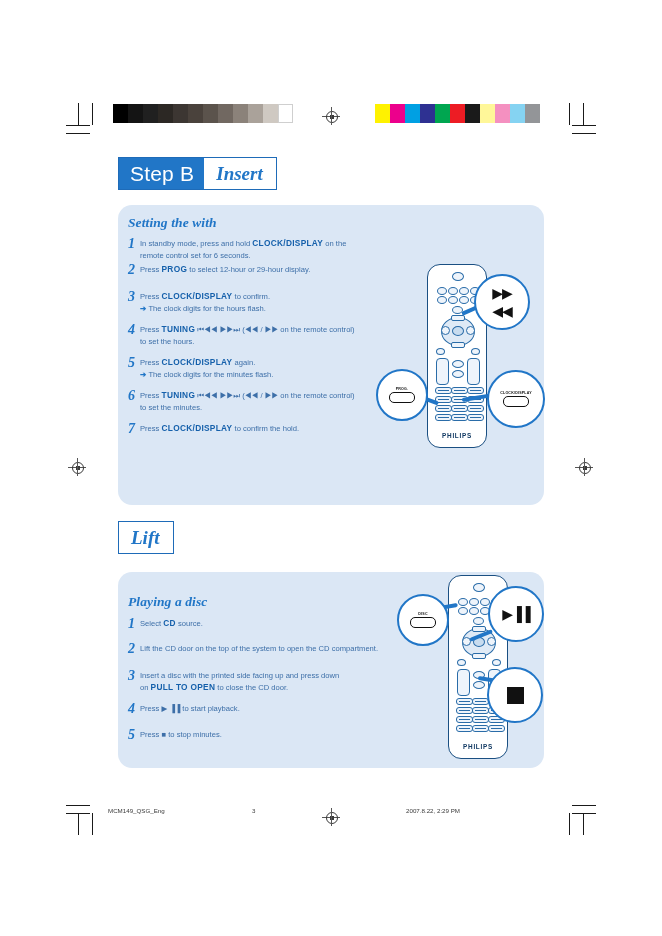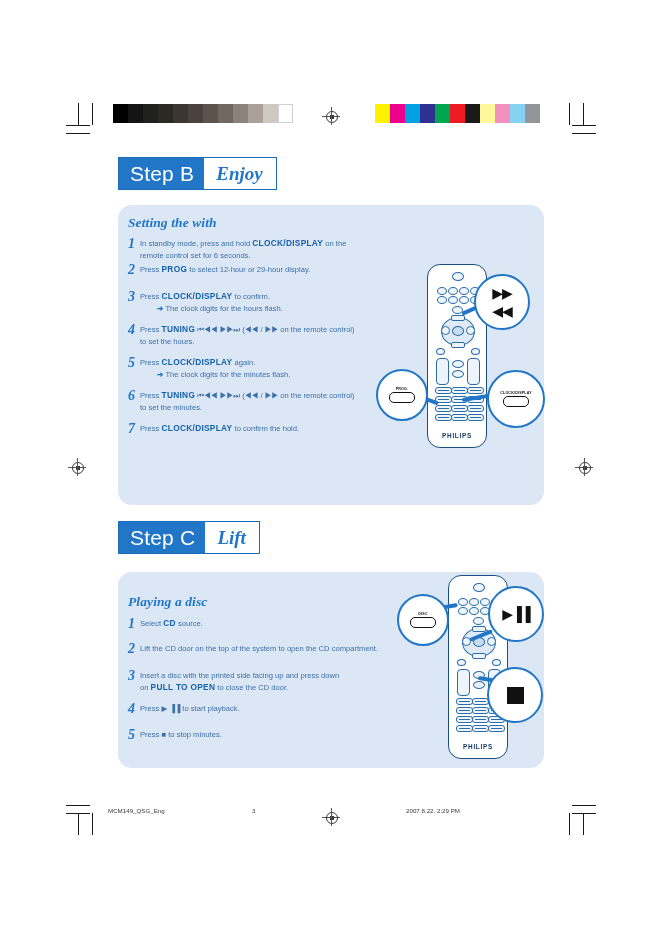--- a/index.html
+++ b/index.html
@@ -107,21 +107,20 @@
   }
   .step-text b {
     color: #1560ab;
     font-weight: bold;
     font-size: 8.3px;
     letter-spacing: 0.3px;
   }
   .arrow-line {
     display: block;
     color: #3d6fa8;
-    margin-left: 17px;
   }
   .arrow-line .arr { color: #2176c7; font-weight: bold; }
 
   
   .remote {
     position: absolute;
     background: #ffffff;
     border: 1.3px solid #1a4f82;
     border-radius: 13px;
   }
@@ -289,21 +288,21 @@
     <div class="swatch" style="background: rgb(237, 28, 36);"></div>
     <div class="swatch" style="background: rgb(26, 26, 26);"></div>
     <div class="swatch" style="background: rgb(255, 247, 153);"></div>
     <div class="swatch" style="background: rgb(244, 144, 192);"></div>
     <div class="swatch" style="background: rgb(133, 211, 242);"></div>
     <div class="swatch" style="background: rgb(147, 149, 152);"></div>
   </div>
 
 <div class="step-banner" style="left:118px; top:157px;">
   <div class="step-label">Step B</div>
-  <div class="step-word">Enjoy</div>
+  <div class="step-word">Insert</div>
 </div>
 
 <div class="panel" style="left:118px; top:205px; width:426px; height:300px;"></div>
 
 <div class="panel-title" style="left:128px; top:215px;">Setting the with</div>
 
 <div id="step-b-steps">
     <div class="step-item" style="left: 128px; top: 238px;">
       <div class="step-num">1</div>
       <div class="step-text">
@@ -412,21 +411,20 @@
   <span class="callout-pill"></span>
 </div>
 
 <div class="callout-tail" style="left:462px; top:398px; width:30px; transform:rotate(-9deg);"></div>
 <div class="callout" style="left:487px; top:370px; width:54px; height:54px;">
   <span class="callout-label">CLOCK/DISPLAY</span>
   <span class="callout-pill"></span>
 </div>
 
 <div class="step-banner" style="left:118px; top:521px;">
-  <div class="step-label">Step C</div>
   <div class="step-word">Lift</div>
 </div>
 
 <div class="panel" style="left:118px; top:572px; width:426px; height:196px;"></div>
 
 <div class="panel-title" style="left:128px; top:594px;">Playing a disc</div>
 
 <div id="step-c-steps">
     <div class="step-item" style="left: 128px; top: 618px;">
       <div class="step-num">1</div>

